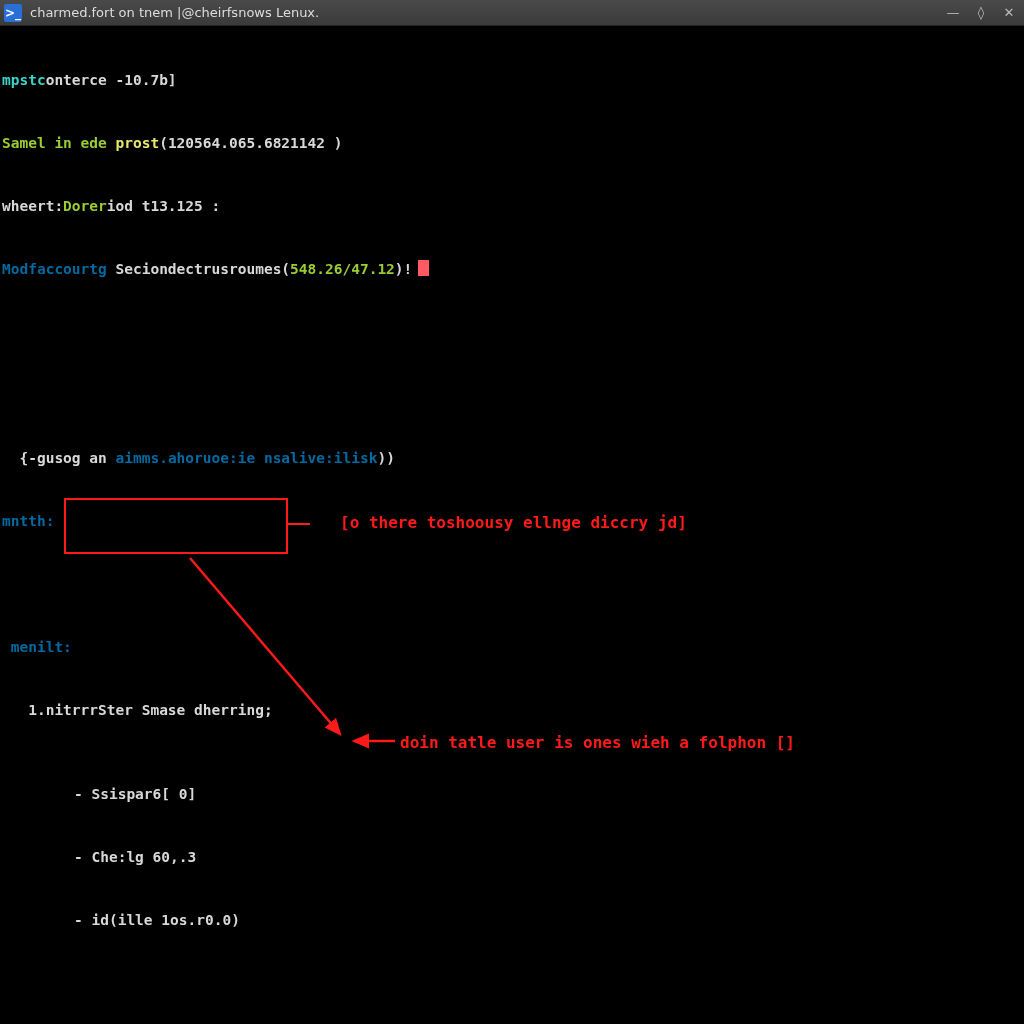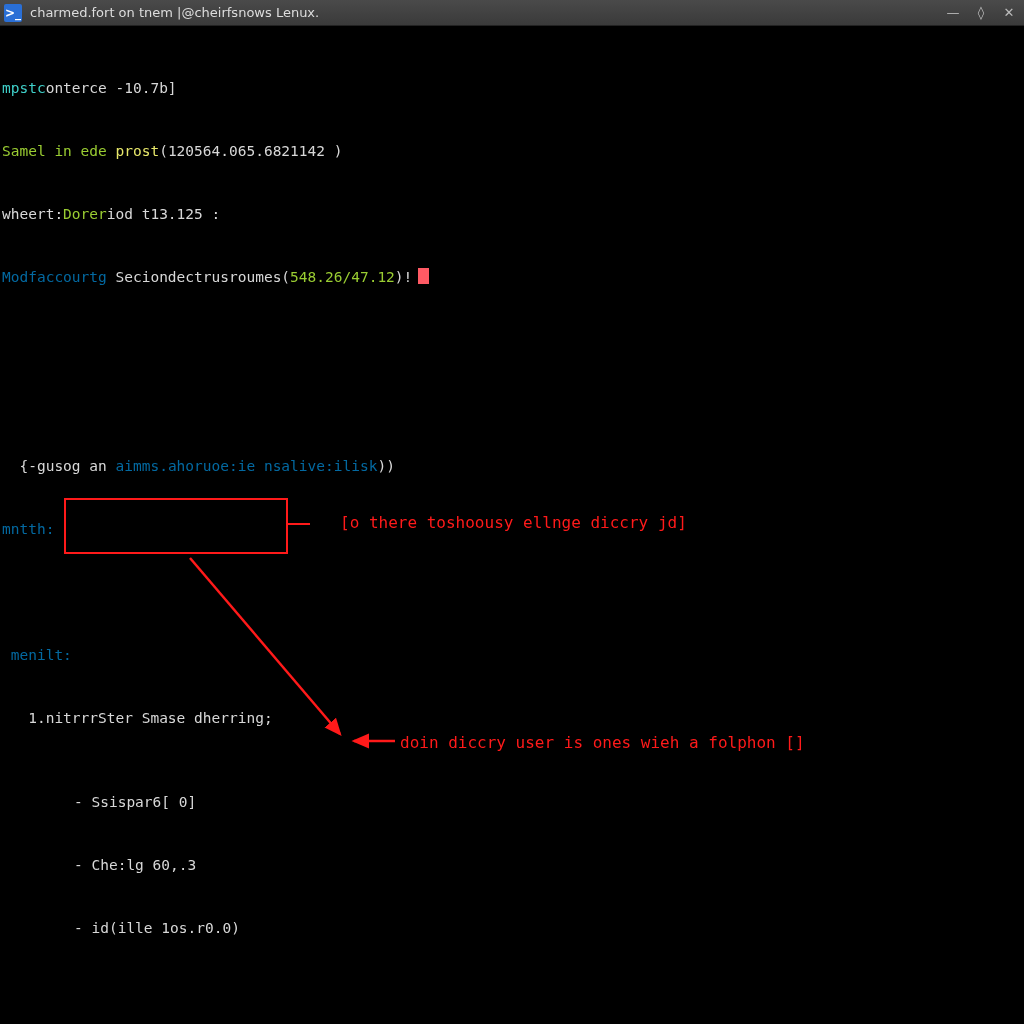--- a/index.html
+++ b/index.html
@@ -33,25 +33,26 @@
     margin-left: 6px;
     display: inline-flex; align-items: center; justify-content: center;
     color: #bbb;
     font-size: 13px;
     cursor: pointer;
   }
 
   
   .term {
     position: relative;
-    padding: 10px 0 0 2px;
+    padding: 2px 0 0 2px;
     line-height: 21px;
     white-space: pre;
     background: #000;
     height: calc(1024px - 26px);
+    font-weight: bold;
   }
   .line { display: block; }
   .cy { color: #3fd0c9; }   
   .ye { color: #e7e76a; }   
   .gr { color: #9acd32; }   
   .wh { color: #d8d8d8; }   
   .wt { color: #0369a1; }   
   .pink-block {
     display: inline-block; width: 11px; height: 16px;
     background: #ff5a64; vertical-align: -2px; margin-left: 6px;
@@ -137,21 +138,21 @@
   
   
   
 
   
   <div class="anno red-box" style="left:64px; top:472px; width:224px; height:56px;"></div>
 
   <div class="anno red-text" style="left:312px; top:486px;margin-left:28px;"><span>[o there toshoousy ellnge diccry jd]</span></div>
   <div class="anno" style="left:288px; top:497px; width:22px; height:2px; background:#ff1a1a;"></div>
 
-  <div class="anno red-text" style="left:400px; top:706px;"><span>doin diccry user is ones wieh a folphon []</span></div>
+  <div class="anno red-text" style="left:400px; top:706px;"><span>doin tatle user is ones wieh a folphon []</span></div>
 
   <svg class="anno" style="left:180px; top:528px;" width="200" height="200">
     <defs>
       <marker id="ah1" markerWidth="8" markerHeight="8" refX="6" refY="3" orient="auto">
         <path d="M0,0 L7,3 L0,6 Z" fill="#ff1a1a"></path>
       </marker>
     </defs>
     <line x1="10" y1="4" x2="160" y2="180" class="red-arrow" marker-end="url(#ah1)" fill="none"></line>
   </svg>
 

